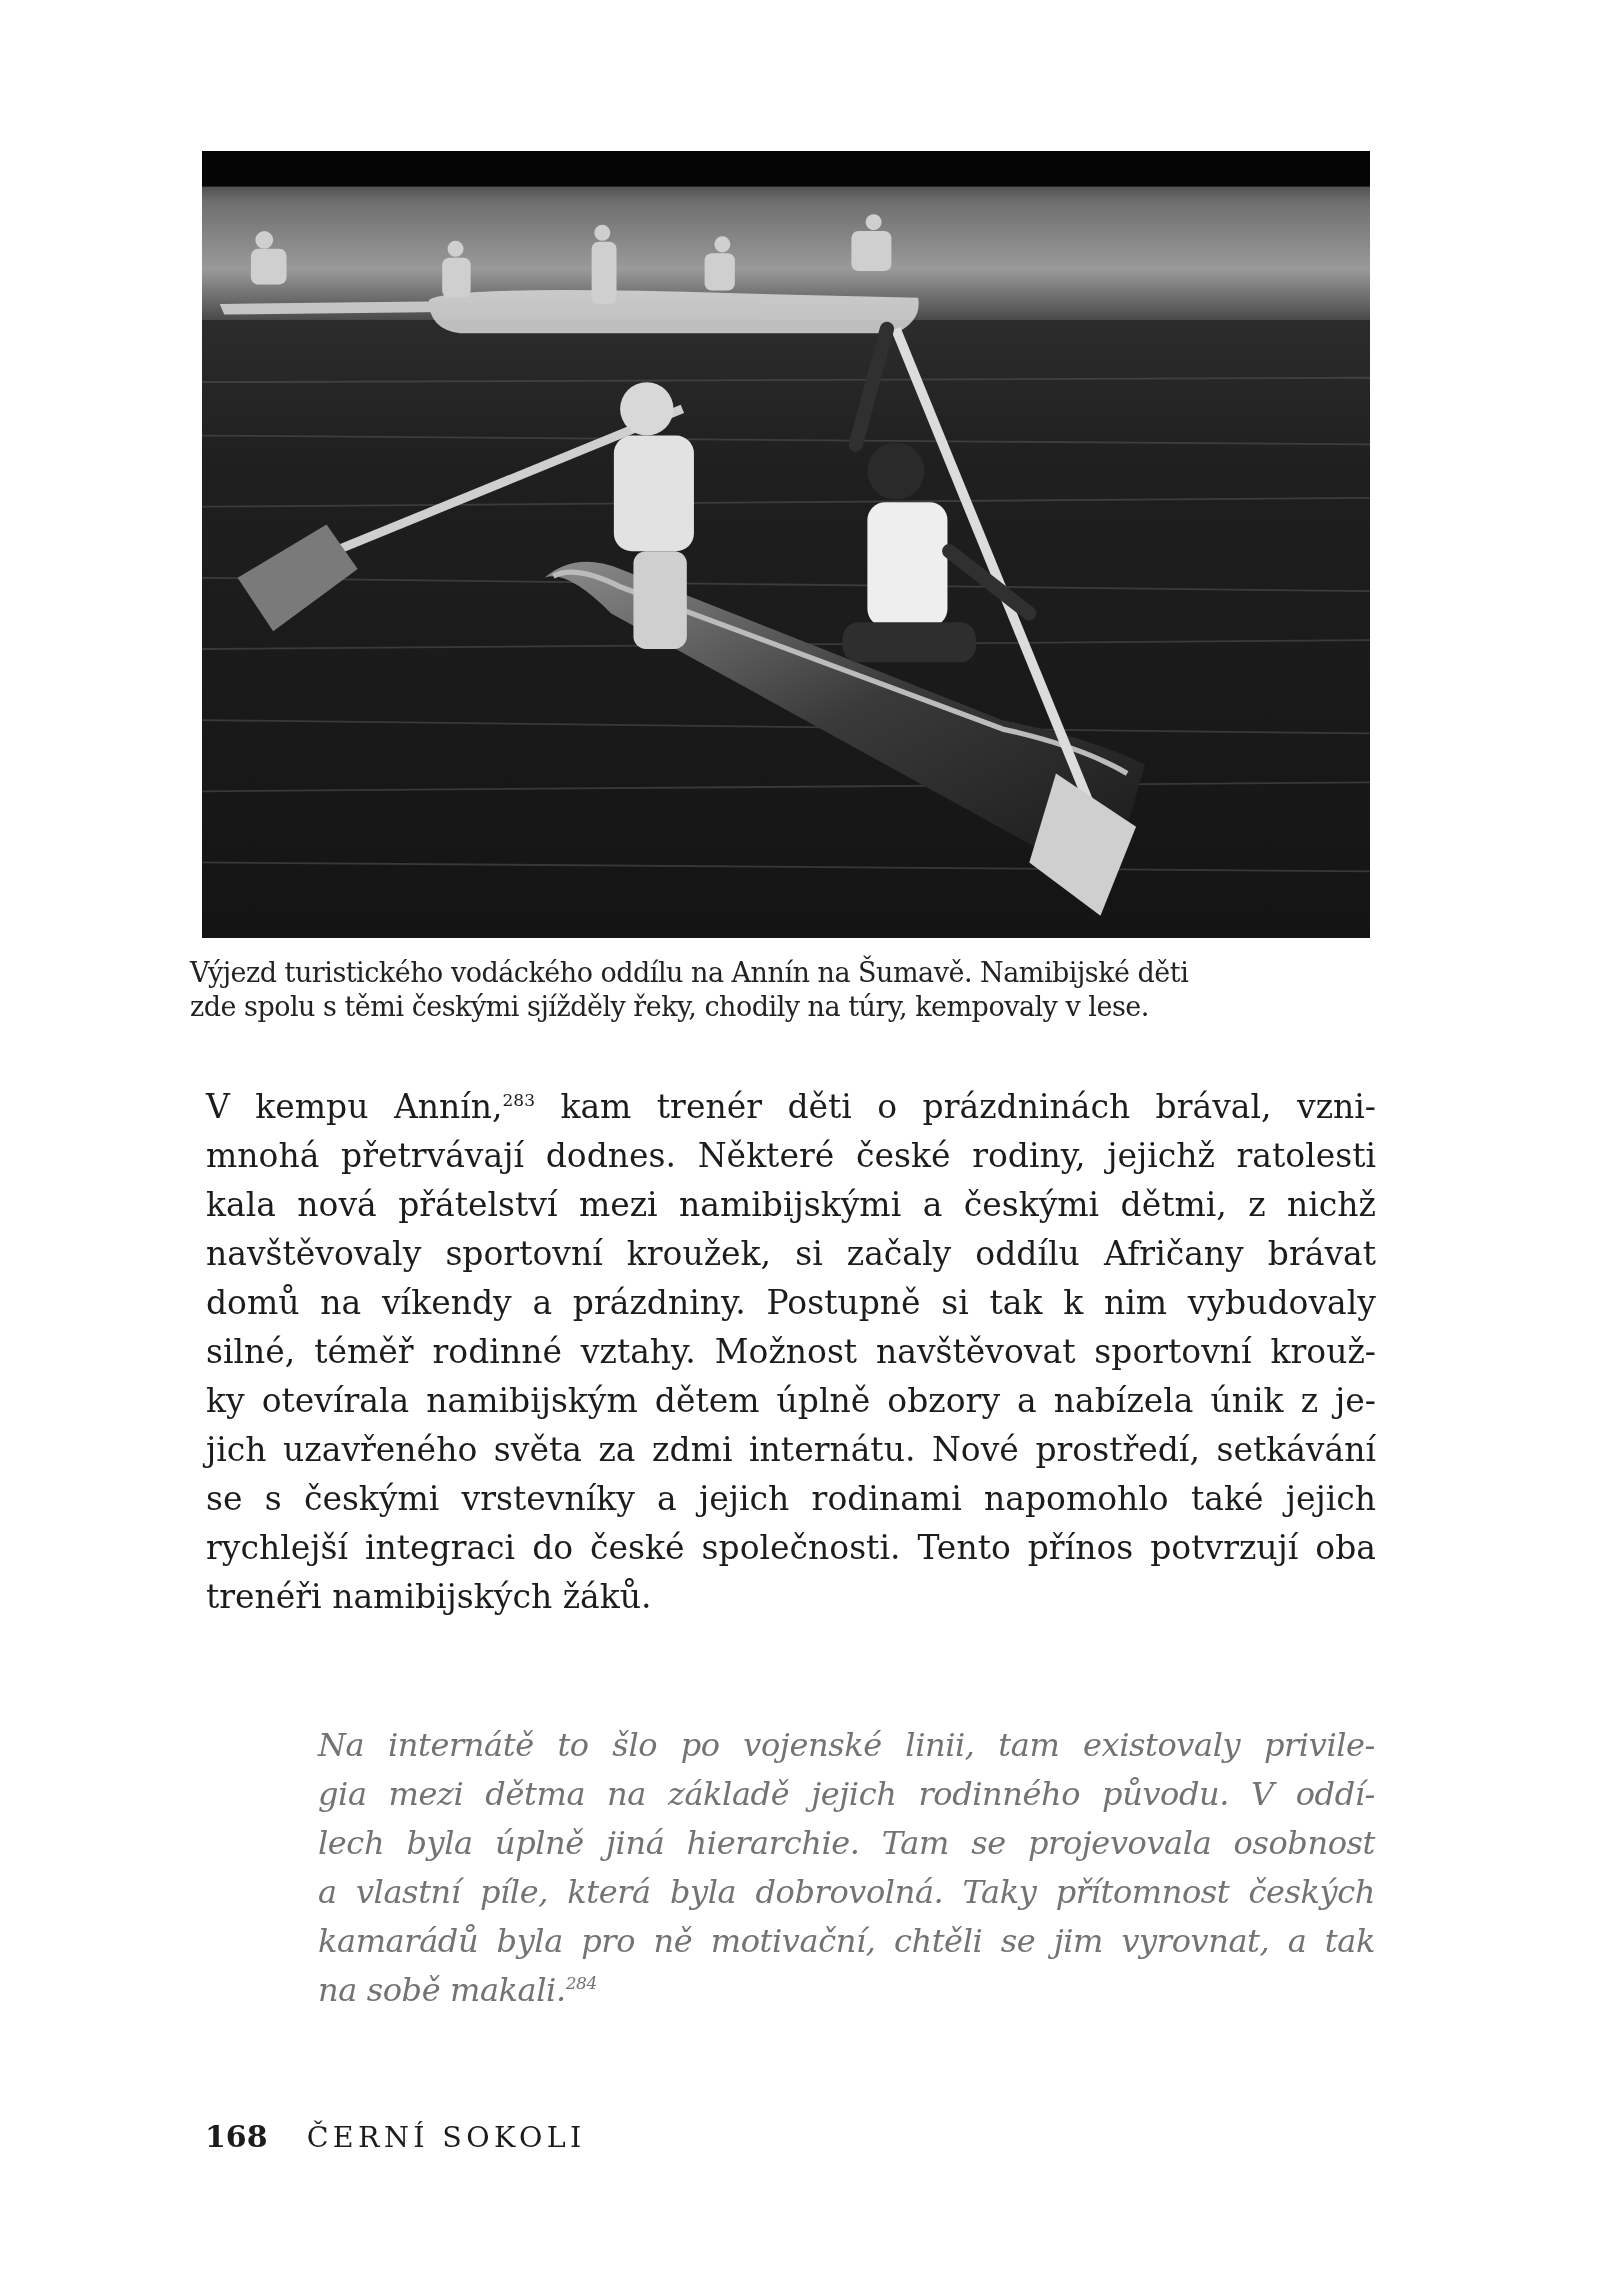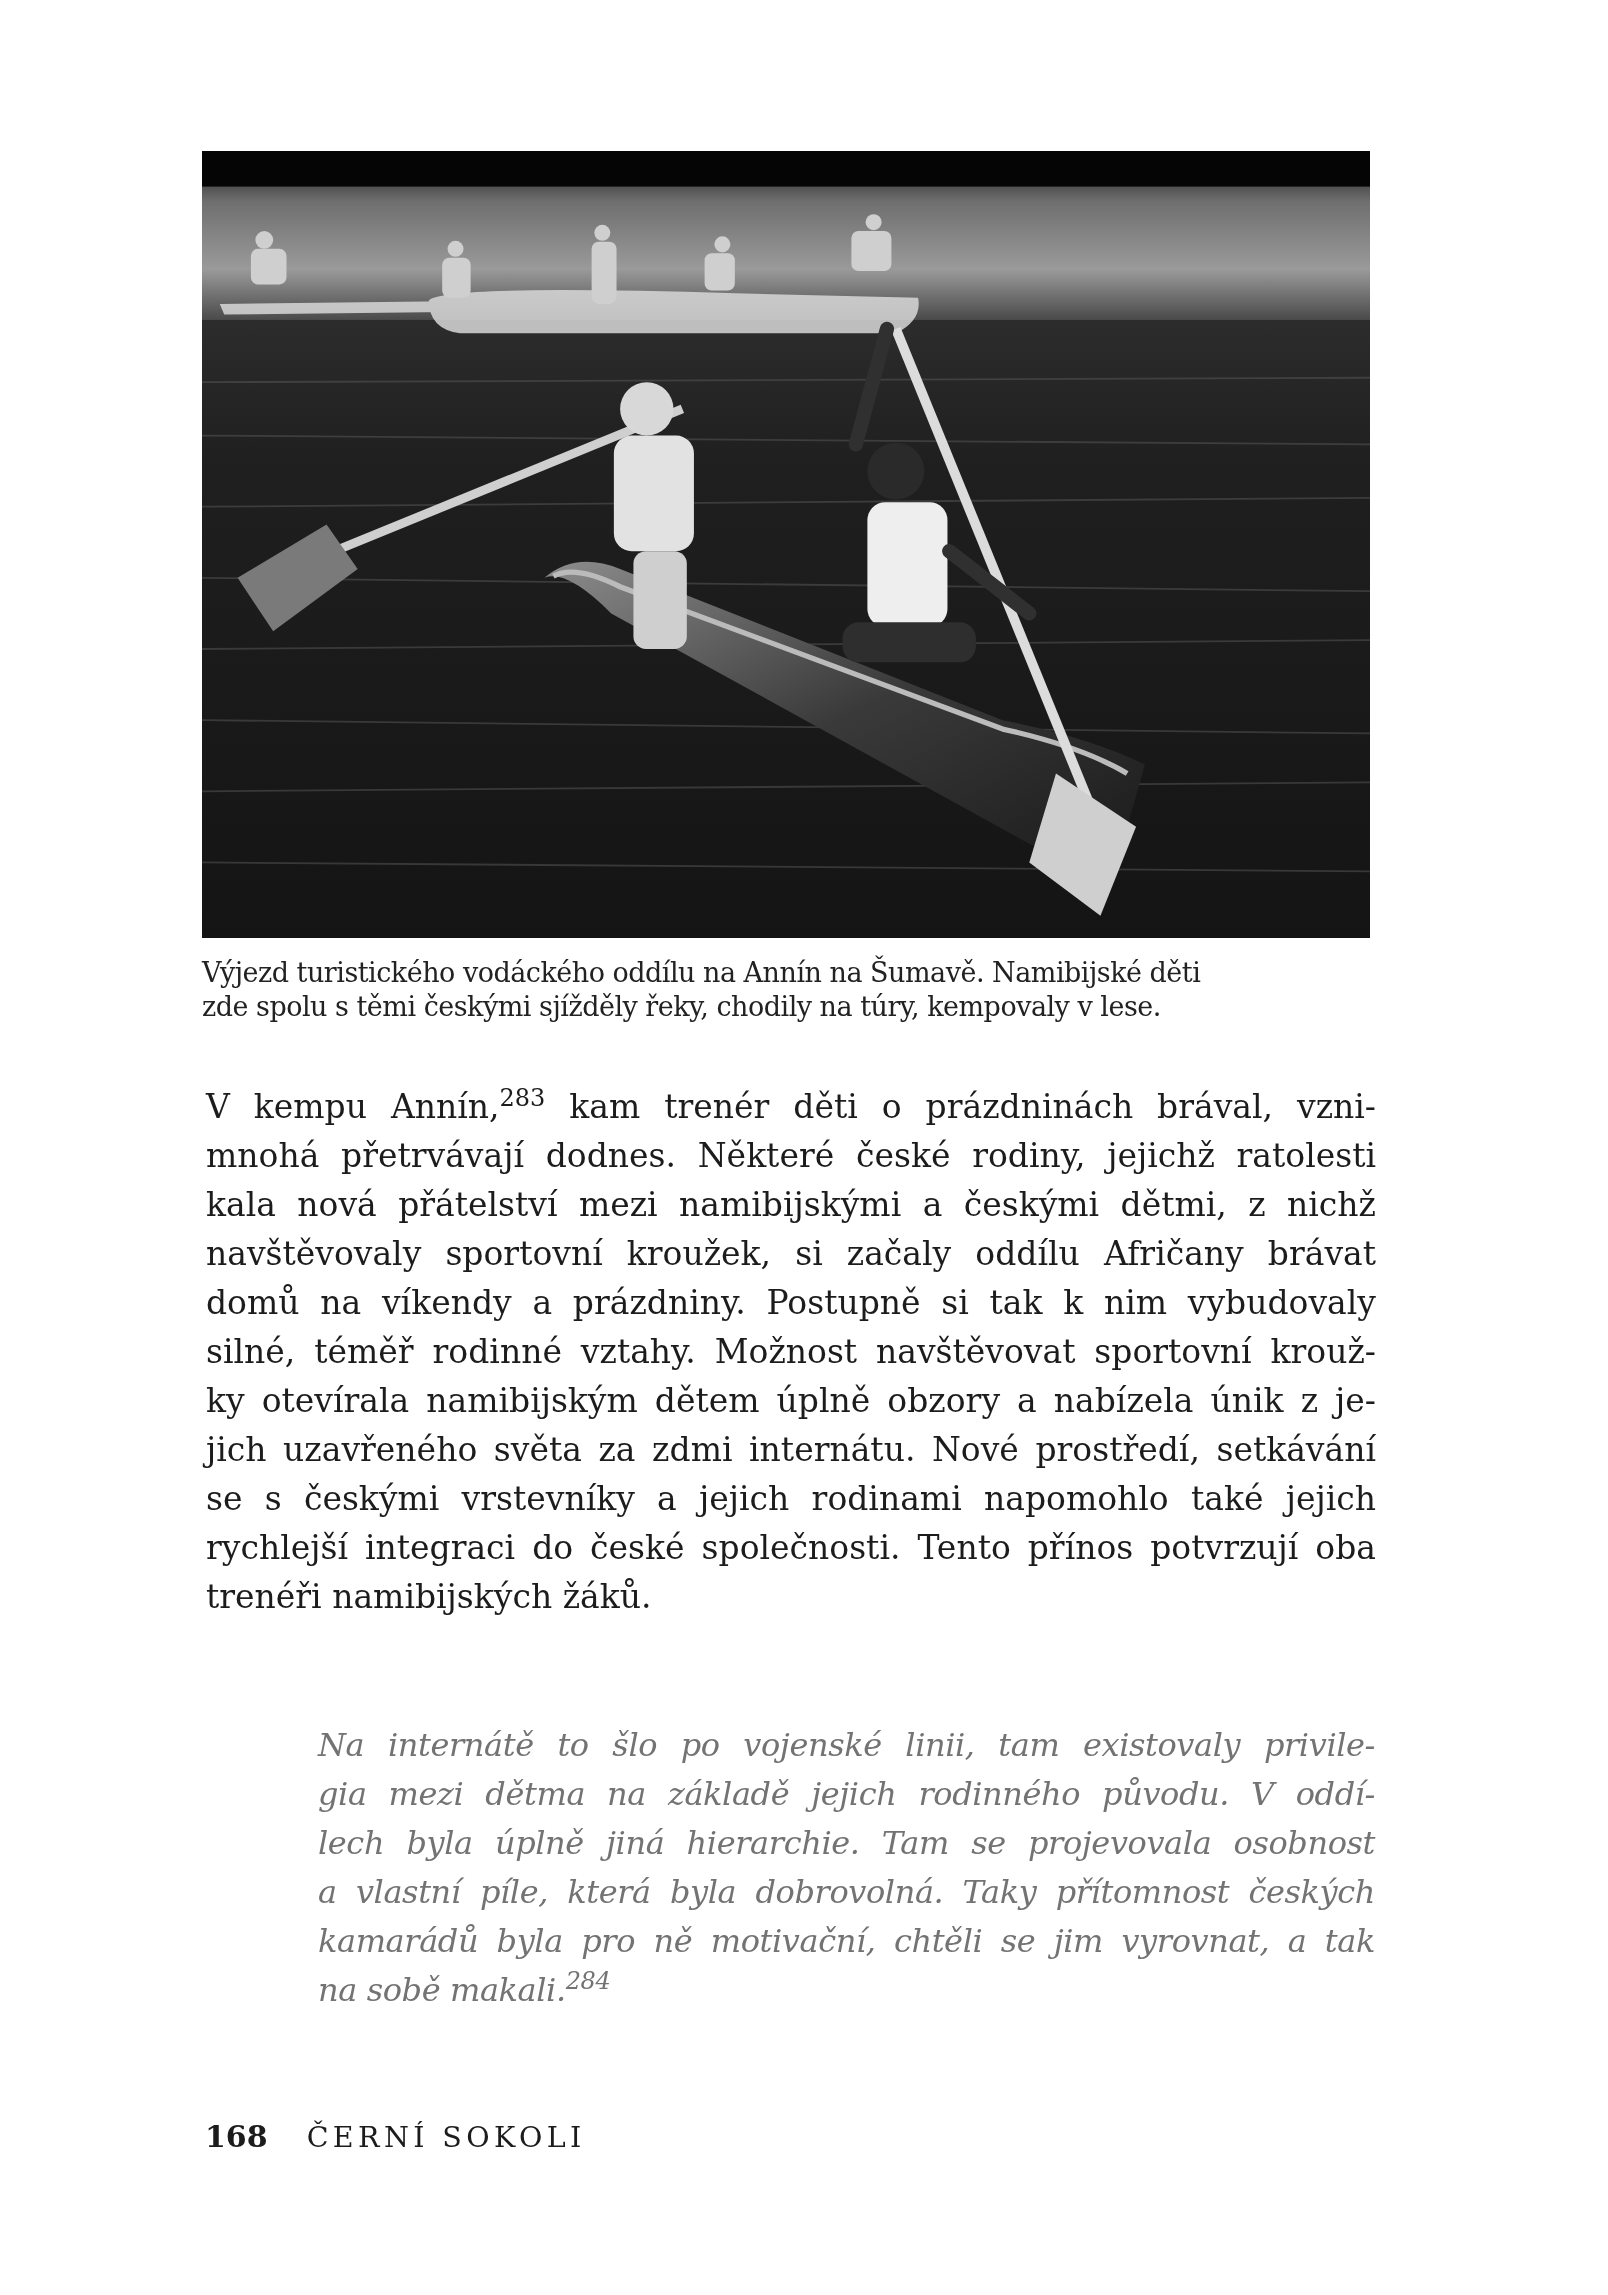--- a/index.html
+++ b/index.html
@@ -1,24 +1,24 @@
 <!DOCTYPE html>
 <html style="font-size:14.2px"><head>
 <meta charset="utf-8">
 <style>
   html, body { margin:0; padding:0; background:#ffffff; }
   body { width:1609px; height:2295px; position:relative; overflow:hidden; color:#1e1e1e; font-family:"DejaVu Serif", serif; }
   .photo { position:absolute; left:202px; top:151px; width:1168px; height:787px; background:#2a2a2a; overflow:hidden; }
   .photo svg { display:block; width:100%; height:100%; }
-  .caption { position:absolute; left:202px; top:956px; width:1174px; font-family:"DejaVu Serif", serif; font-size:27px; line-height:34px; color:#222; letter-spacing:-0.5px; }
+  .caption { position:absolute; left:190px; top:956px; width:1174px; font-family:"DejaVu Serif", serif; font-size:27px; line-height:34px; color:#222; letter-spacing:-0.5px; }
   .caption span { display:block; white-space:nowrap; }
   .body { position:absolute; left:206px; top:1082px; width:1170px; font-family:"DejaVu Serif", serif; font-size:33px; line-height:49px; color:#1c1c1c; }
   .line { display:block; white-space:nowrap; text-align:justify; text-align-last:justify; height:49px; }
   .line.last { text-align-last:left; }
-  sup { font-size:24px; line-height:0; vertical-align:super; }
+  sup { font-size:17px; line-height:0; vertical-align:super; }
   .quote { position:absolute; left:318px; top:1721px; width:1057px; font-family:"DejaVu Serif", serif; font-style:italic; font-size:32px; line-height:49px; color:#737373; letter-spacing:-0.4px; }
   .quote .line { height:49px; }
   .footer { position:absolute; left:205px; top:2119px; font-family:"DejaVu Serif", serif; font-size:30px; color:#1c1c1c; }
   .pagenum { font-weight:bold; }
   .booktitle { margin-left:39px; letter-spacing:4.4px; font-size:28.5px;margin-top:40px; }
 </style>
 </head>
 <body>
 
 <div class="photo">

